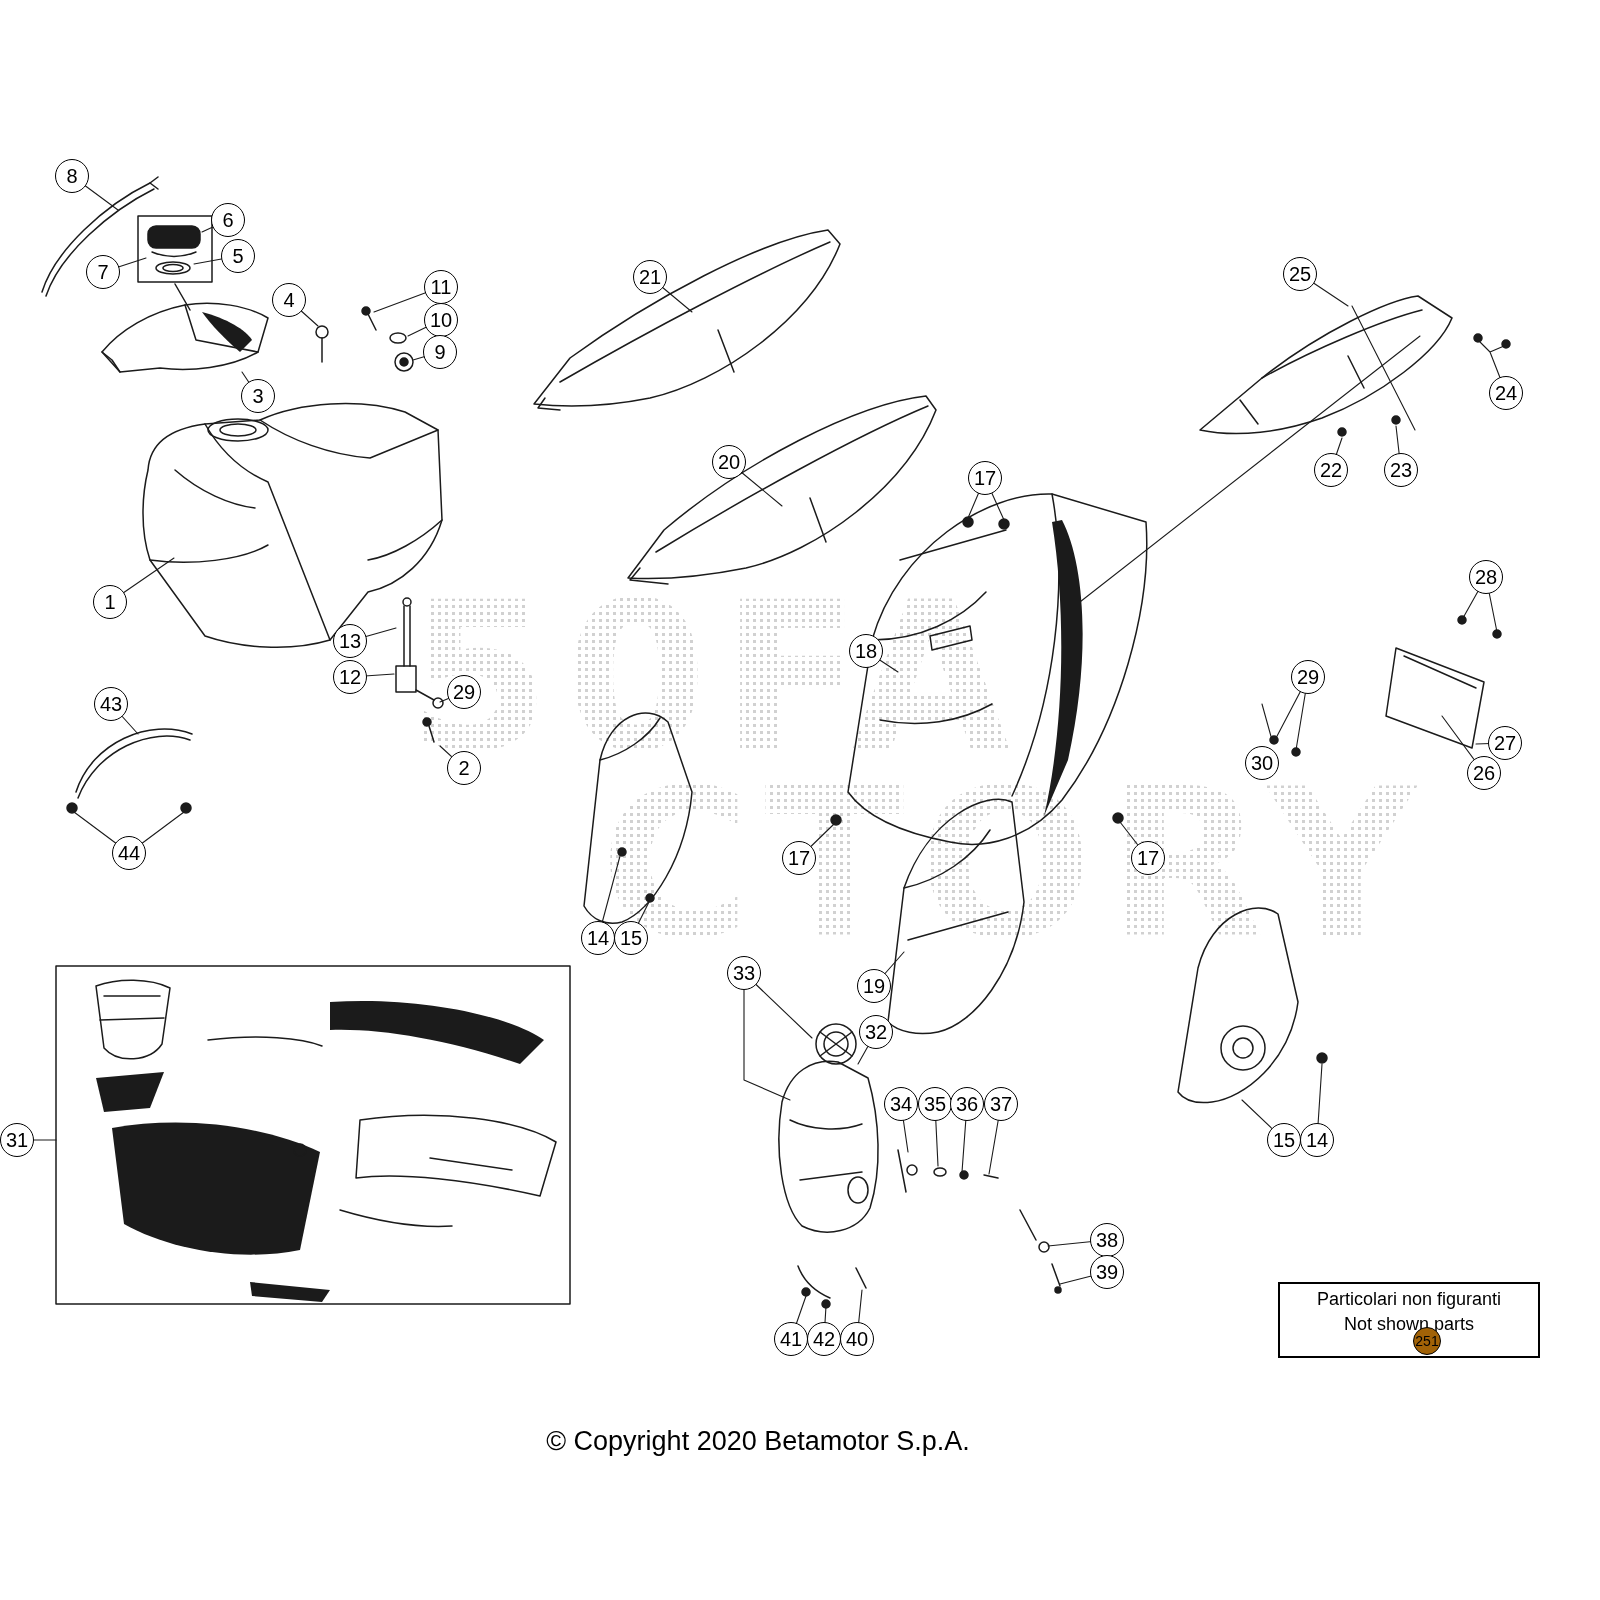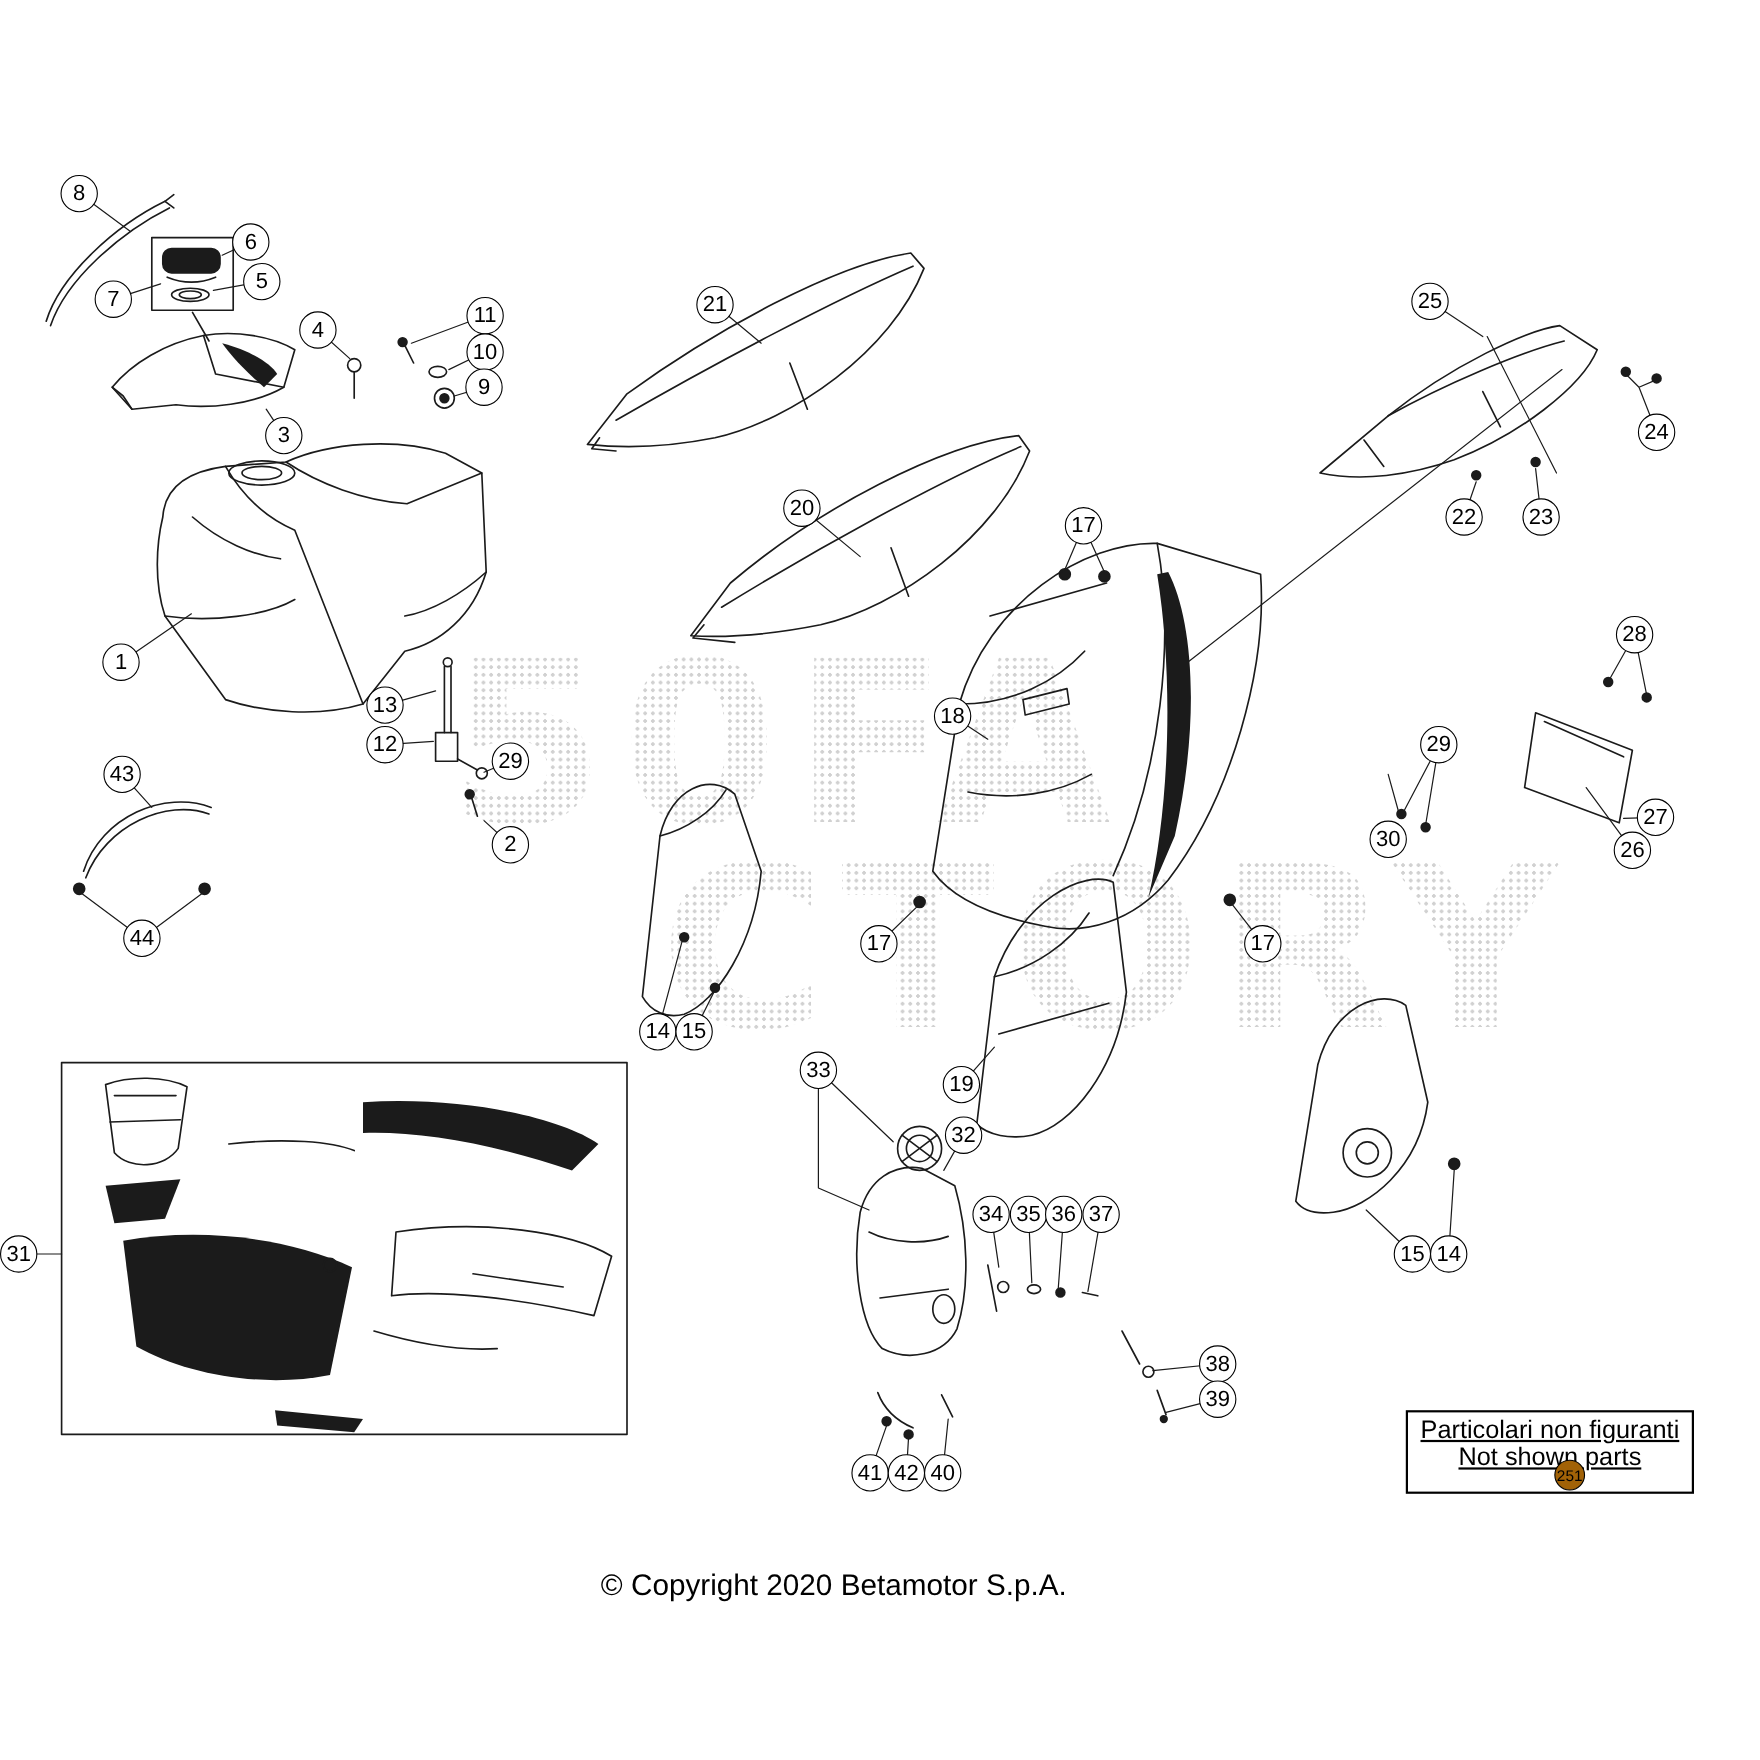--- a/index.html
+++ b/index.html
@@ -25,21 +25,21 @@
     position:absolute;width:34px;height:34px;margin-left:-17px;margin-top:-17px;
     border:1.7px solid #000;border-radius:50%;background:#fff;
     display:flex;align-items:center;justify-content:center;
     font-size:20px;font-weight:400;box-sizing:border-box;z-index:5;
   }
   
   .notbox{
     position:absolute;left:1278px;top:1282px;width:262px;height:76px;
     border:2px solid #000;box-sizing:border-box;text-align:center;z-index:4;background:#fff;
   }
-  .notbox .l1,.notbox .l2{font-size:23px;line-height:25px;text-decoration:underline;}
+  .notbox .l1,.notbox .l2{font-size:18px;line-height:25px;}
   .notbox .l1{margin-top:3px;}
   .callout-small{
     position:absolute;left:133px;top:43px;width:28px;height:28px;
     border:1.6px solid #000;border-radius:50%;background:#a16207;
     display:flex;align-items:center;justify-content:center;
     font-size:14px;box-sizing:border-box;
   }
   .copyright{
     position:absolute;left:758px;top:1386px;transform:translateX(-50%);
     font-size:27px;white-space:nowrap;z-index:4;margin-top:40px;

